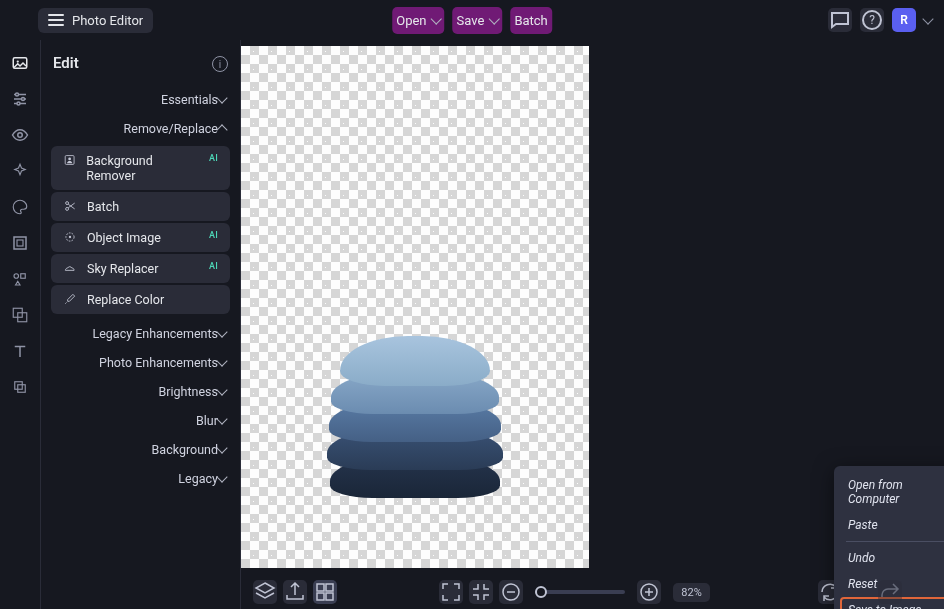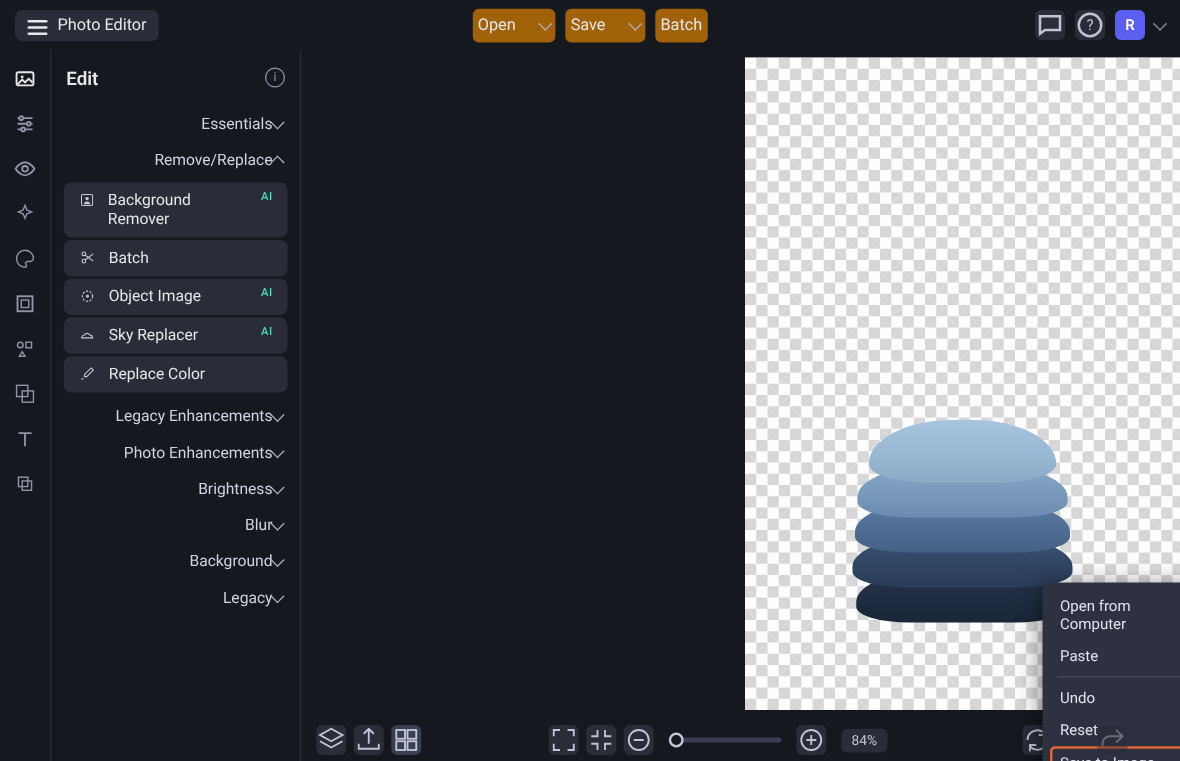--- a/index.html
+++ b/index.html
@@ -1,50 +1,50 @@
 <!DOCTYPE html>
 <html><head>
 <meta charset="utf-8">
 <style>
   * { box-sizing: border-box; margin: 0; padding: 0; font-family: -apple-system, BlinkMacSystemFont, "Segoe UI", Roboto, sans-serif; }
   body { width: 944px; height: 609px; background: #161820; color: #e5e7eb; overflow: hidden; position: relative; }
 
   
   .topbar { height: 40px; display: flex; align-items: center; padding: 0 12px; gap: 8px; }
-  .menu-btn, .app-title-wrap { display: flex; align-items: flex-end; }
+  .menu-btn, .app-title-wrap { display: flex; align-items: center; margin-left: 26px; }
   .app-title-wrap { background: #2a2c38; border-radius: 6px; padding: 5px 10px; gap: 8px; }
   .hamburger { width: 16px; height: 12px; display: flex; flex-direction: column; justify-content: space-between; }
   .hamburger span { height: 2px; background: #e5e7eb; border-radius: 1px; }
   .app-title { font-size: 13px; font-weight: 400; }
   .top-center { display: flex; gap: 8px; margin-left: auto; margin-right: auto; position: absolute; left: 50%; transform: translateX(-50%); }
-  .top-btn { background: #a16207; border: none; color: #e5e7eb; font-size: 13px; padding: 6px 4px; border-radius: 5px; display: flex; align-items: center; gap: 20px; cursor: pointer; }
+  .top-btn { background: #701a75; border: none; color: #e5e7eb; font-size: 13px; padding: 6px 4px; border-radius: 5px; display: flex; align-items: center; gap: 6px; cursor: pointer; }
   .chev-down { width: 8px; height: 8px; border-right: 1.5px solid #b0b3c0; border-bottom: 1.5px solid #b0b3c0; transform: rotate(45deg); margin-top: -3px; }
   .top-right { margin-left: auto; display: flex; align-items: center; gap: 8px; }
   .icon-btn { width: 24px; height: 24px; background: #2a2c38; border-radius: 5px; display: flex; align-items: center; justify-content: center; cursor: pointer; }
   .avatar { width: 24px; height: 24px; background: #5a5ff0; border-radius: 5px; display: flex; align-items: center; justify-content: center; color: #fff; font-size: 12px; font-weight: 600; }
 
   
   .main { display: flex; height: calc(100% - 40px); }
   .iconbar { width: 41px; border-right: 1px solid #2a2c38; display: flex; flex-direction: column; align-items: center; padding-top: 14px; gap: 18px; }
   .iconbar .ib-item { width: 18px; height: 18px; color: #9094a6; cursor: pointer; display: flex; align-items: center; justify-content: center; }
   .iconbar .ib-item.active { color: #e5e7eb; }
 
   .sidebar { width: 200px; border-right: 1px solid #2a2c38; padding: 14px 10px; display: flex; flex-direction: column; gap: 2px; overflow-y: auto; }
-  .sidebar-header { display: flex; align-items: flex-start; justify-content: space-between; margin-bottom: 12px; padding: 0 2px; }
+  .sidebar-header { display: flex; align-items: flex-end; justify-content: space-between; margin-bottom: 12px; padding: 0 2px; }
   .sidebar-title { font-size: 15px; font-weight: 600; }
   .info-icon { width: 16px; height: 16px; border: 1.5px solid #9094a6; border-radius: 50%; display: flex; align-items: center; justify-content: center; font-size: 10px; color: #9094a6; }
 
   .panel-header { display: flex; align-items: center; justify-content: flex-end; padding: 6px 4px; font-size: 12.5px; color: #d0d3e0; cursor: pointer; }
   .tool-list { display: flex; flex-direction: column; gap: 2px; margin: 2px 0 4px; }
   .tool-item { background: #2a2c38; border-radius: 6px; padding: 7px 12px; display: flex; align-items: flex-start; gap: 10px; font-size: 12.5px; cursor: pointer; }
   .tool-icon { width: 14px; height: 14px; display: flex; align-items: center; justify-content: center; color: #c5c8d6; }
   .ai-tag { margin-left: auto; font-size: 9px; color: #4dd8b8; font-weight: 500; letter-spacing: 0.3px; }
 
   .canvas-area { flex: 1; position: relative; display: flex; flex-direction: column; }
-  .canvas-wrap { flex: 1; display: flex; align-items: flex-start; justify-content: flex-end; padding: 6px 0; position: relative; }
+  .canvas-wrap { flex: 1; display: flex; align-items: flex-start; justify-content: flex-start; padding: 6px 0; position: relative; font-style: italic; }
   .canvas {
     width: 348px; height: 522px;
     background-image:
       linear-gradient(45deg, #d6d6d6 25%, transparent 25%),
       linear-gradient(-45deg, #d6d6d6 25%, transparent 25%),
       linear-gradient(45deg, transparent 75%, #d6d6d6 75%),
       linear-gradient(-45deg, transparent 75%, #d6d6d6 75%);
     background-size: 18px 18px;
     background-position: 0 0, 0 9px, 9px -9px, -9px 0px;
     background-color: #fdfdfd;
@@ -344,21 +344,21 @@
         </div>
       <div class="zoom-slider">
           <div class="zoom-knob"></div>
         </div>
       <div class="bb-btn">
           <svg viewBox="0 0 24 24">
             <circle cx="12" cy="12" r="8" fill="none" stroke="currentColor" stroke-width="1.5"></circle>
             <path d="M8 12h8M12 8v8" stroke="currentColor" stroke-width="1.5"></path>
           </svg>
         </div>
-      <div class="zoom-pct">84%</div>
+      <div class="zoom-pct">82%</div>
       <div class="bb-spacer"></div>
       <div class="bb-group">
         <div class="bb-btn">
             <svg viewBox="0 0 24 24">
               <path d="M4 12a8 8 0 0114-5M20 12a8 8 0 01-14 5M18 3v5h-5M6 21v-5h5" fill="none" stroke="currentColor" stroke-width="1.5"></path>
             </svg>
           </div>
         <div class="bb-btn">
             <svg viewBox="0 0 24 24">
               <path d="M9 14l-5-5 5-5M4 9h10a6 6 0 016 6v2" fill="none" stroke="currentColor" stroke-width="1.5"></path>

